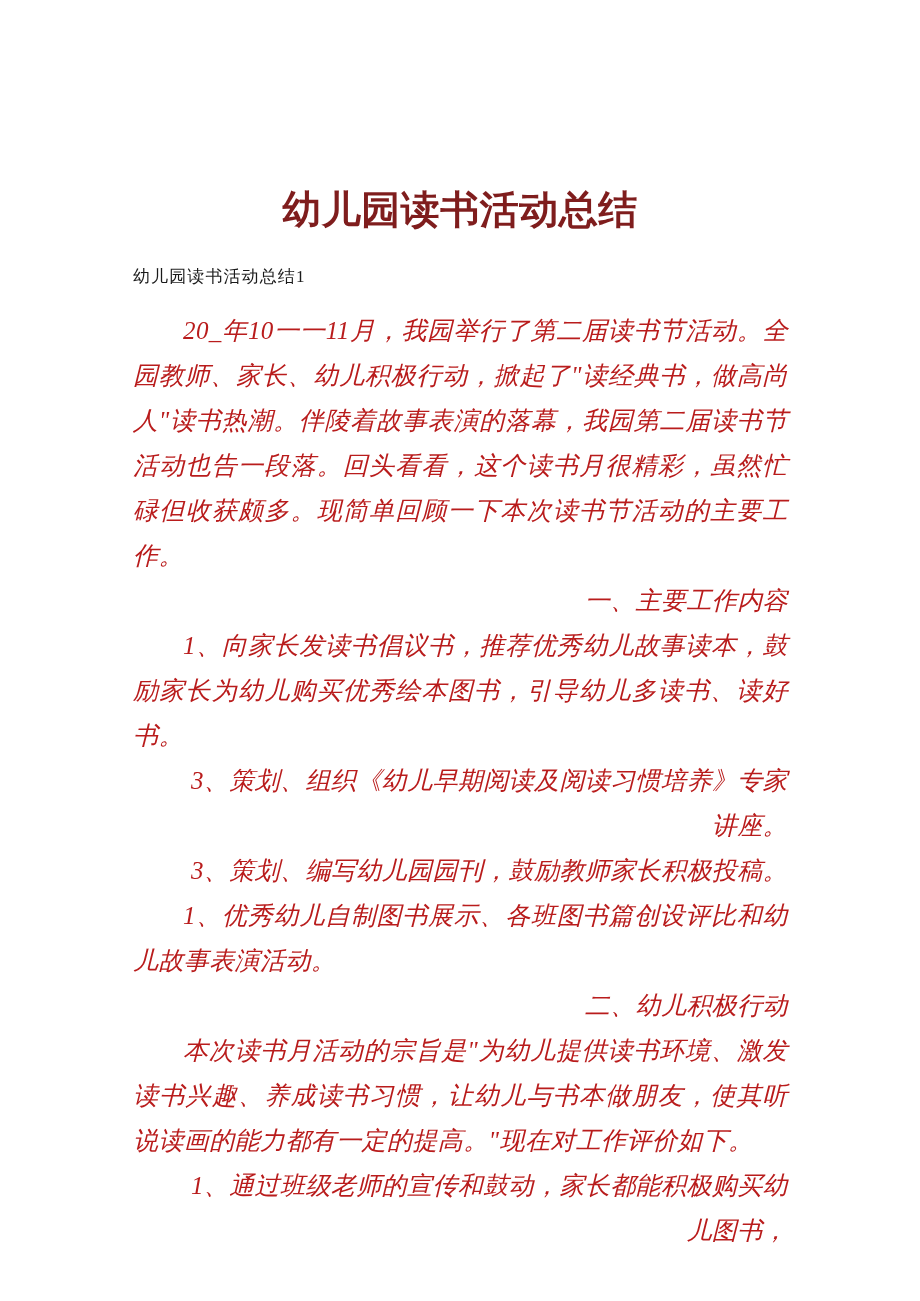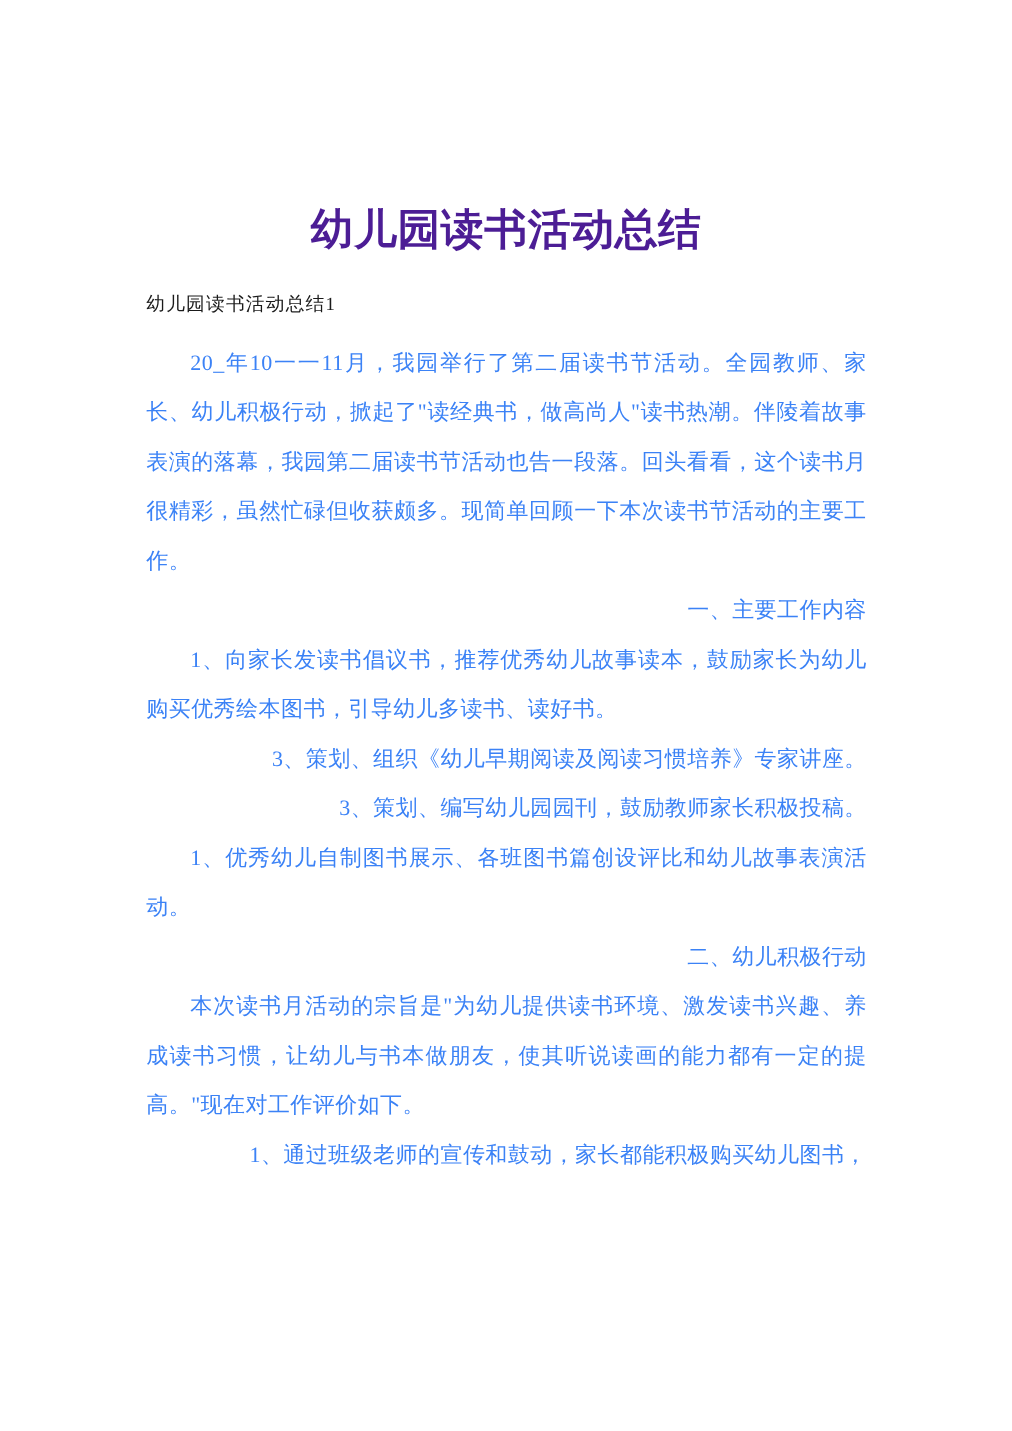--- a/index.html
+++ b/index.html
@@ -23,46 +23,47 @@
     position: absolute;
     left: 0;
     top: 158px;
     width: 920px;
     text-align: center;
     font-family: "DejaVu Sans", "Liberation Sans", sans-serif;
     font-weight: bold;
     font-size: 39px;
     letter-spacing: 0.5px;
     line-height: 52px;
-    color: #4c1d95;
+    color: #7f1d1d;
   }
   .body-block {
     position: absolute;
     left: 133px;
     top: 262px;
     width: 655px;
   }
   .subtitle {
     font-family: Liberation Serif, serif;
     font-size: 17px;
     line-height: 30px;
     letter-spacing: 1.1px;
     color: #1a1a1a;
     margin: 0 0 16px 0;
     white-space: nowrap;
   }
   p.para {
     margin: 0;
-    font-size: 20px;
+    font-size: 25px;
     line-height: 45px;
     letter-spacing: 0.4px;
     text-align: justify;
     text-justify: inter-character;
-    color: #3b82f6;
+    color: #b91c1c;
     word-break: break-all;
+    font-style: italic;
   }
   p.para.indent {
     text-indent: 2em;
   }
   p.para.last-line-left {
     text-align: right;
   }
 </style>
 </head>
 <body>

